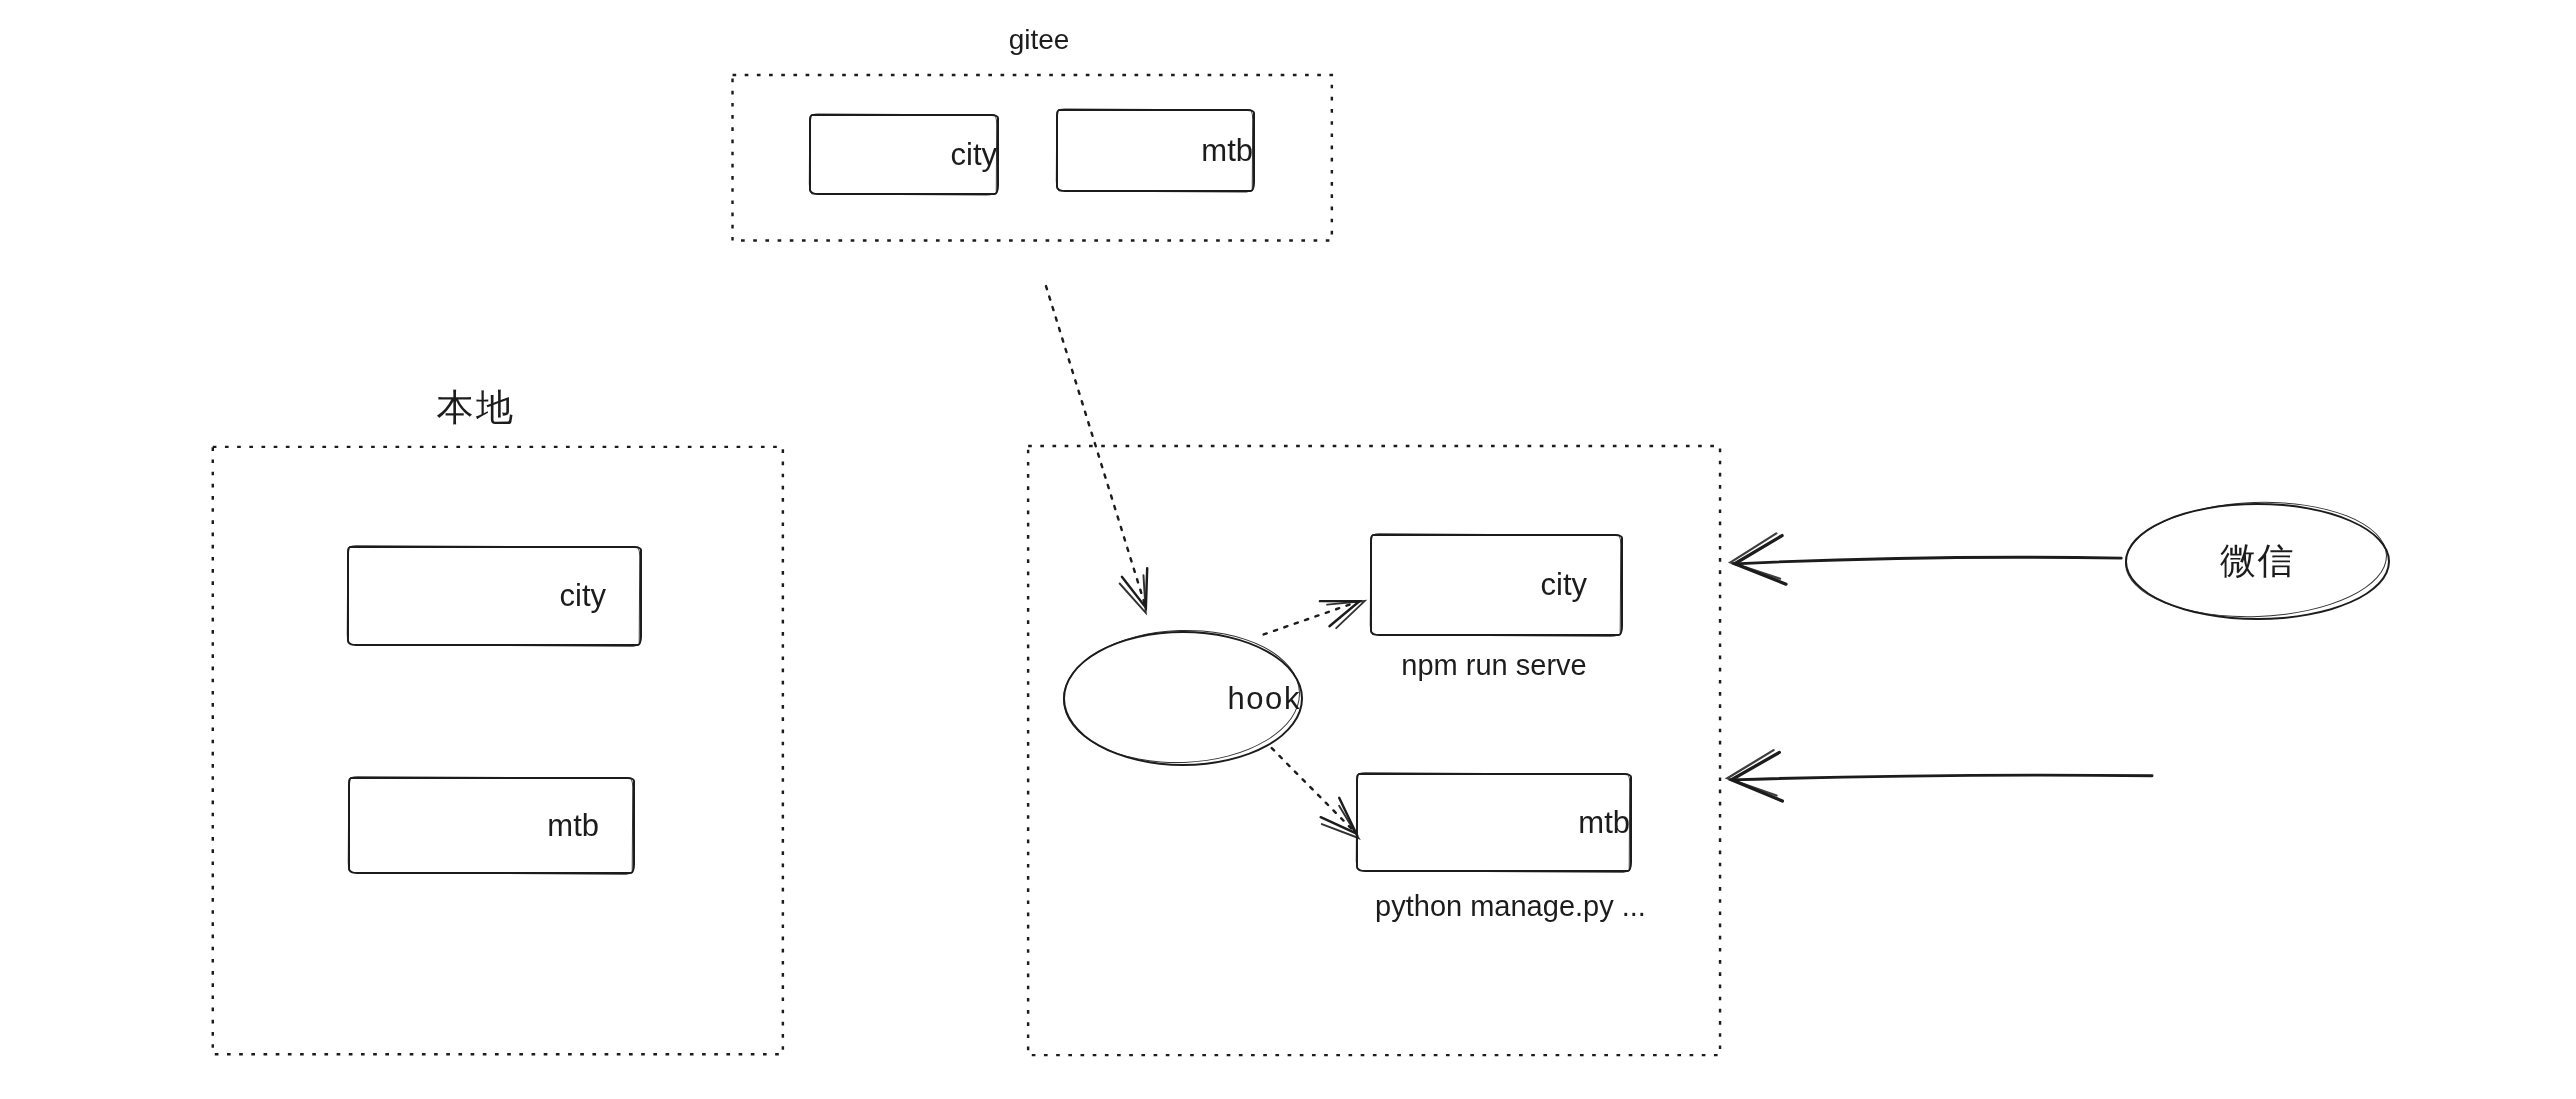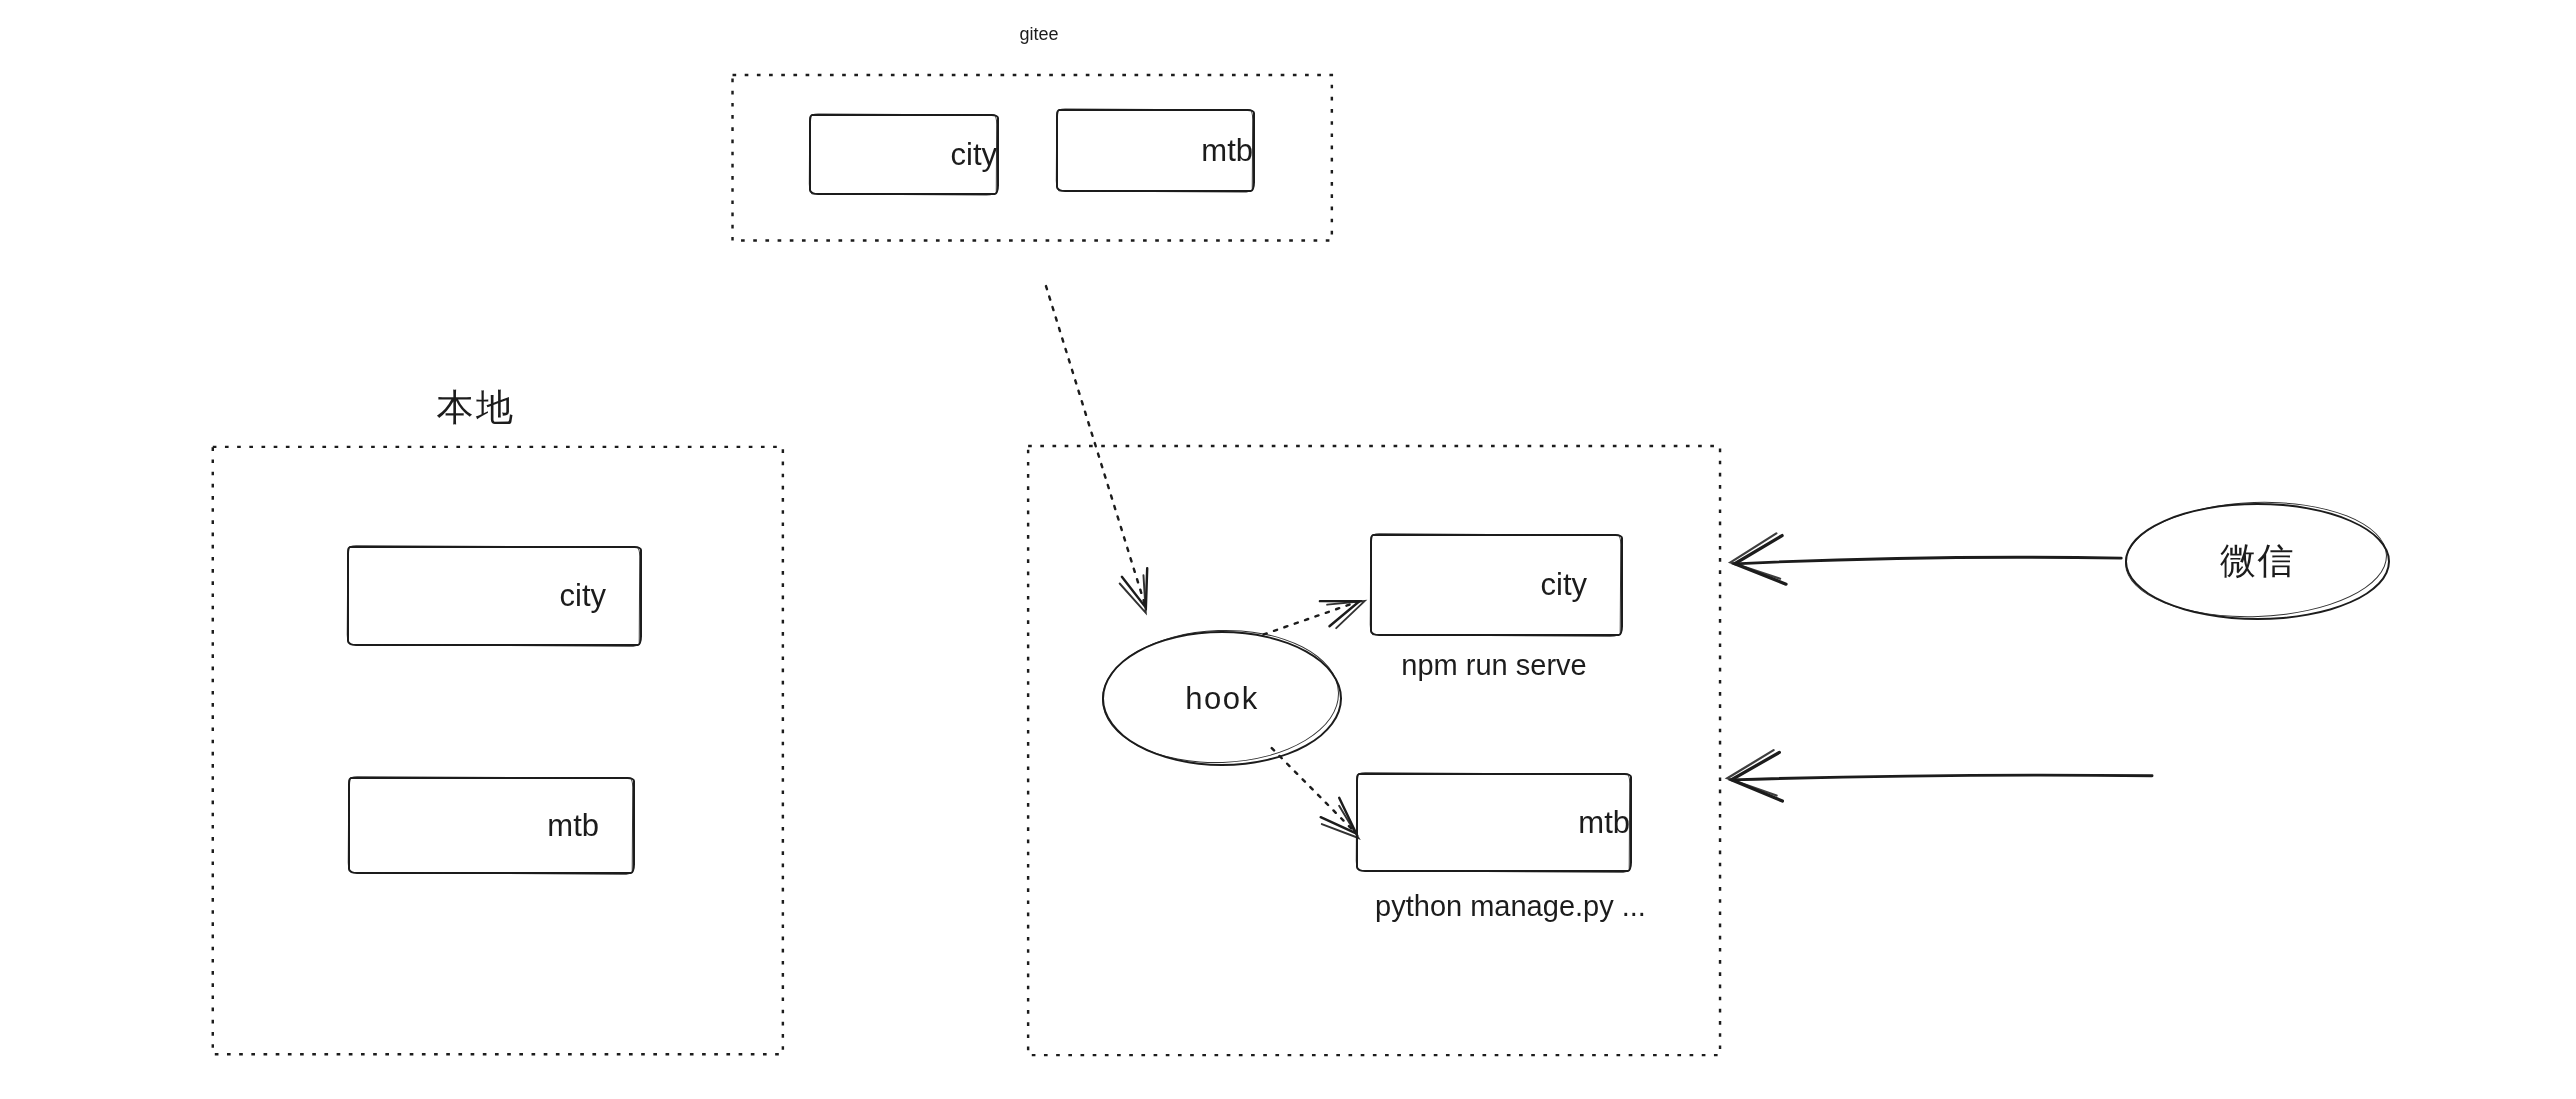--- a/index.html
+++ b/index.html
@@ -10,21 +10,21 @@
     font-family:"Liberation Sans","DejaVu Sans",sans-serif;
   }
   .overlay{position:absolute;left:0;top:0;width:100%;height:100%;color:var(--ink);pointer-events:none;}
   rect.dotted{fill:none;stroke:currentColor;stroke-width:3;stroke-dasharray:4.5 10.5;}
   path.arrow{fill:none;stroke:currentColor;}
   path.dashed{stroke-width:3;stroke-dasharray:4 9.5;stroke-linecap:round;}
   path.solid{stroke-width:3.5;stroke-linecap:round;}
 
   .lab{position:absolute;text-align:center;white-space:nowrap;}
   .cn{font-size:37px;letter-spacing:2.4px;}
-  .latin{font-size:18px;}
+  .latin{font-size:28px;}
 
   
   .sbox{
     position:absolute;display:flex;align-items:center;justify-content:flex-end;
     border:2.3px solid currentColor;
     border-radius:3.2px 7.3px 4px 9px / 8px 4px 9.7px 4.9px;
     box-sizing:border-box;background:transparent;
   }
   .sbox::before{
     content:"";position:absolute;inset:-2.4px -0.8px -1.6px -1.6px;
@@ -88,21 +88,21 @@
     <span class="blab">mtb</span>
   </div>
 
   <div class="sbox shift" style="left:347px;top:546px;width:295px;height:100px;">
     <span class="blab">city</span>
   </div>
   <div class="sbox shift" style="left:348px;top:777px;width:287px;height:97px;">
     <span class="blab">mtb</span>
   </div>
 
-  <div class="sellipse" style="left:1102px;top:631px;width:240px;height:135px;">
+  <div class="sellipse" style="left:1063px;top:631px;width:240px;height:135px;justify-content:flex-end;">
     <span class="elab elab-latin">hook</span>
   </div>
 
   <div class="sbox shift" style="left:1370px;top:534px;width:253px;height:102px;">
     <span class="blab">city</span>
   </div>
   <div class="cmd" style="left:1356px;top:649px;width:276px;">npm run serve</div>
 
   <div class="sbox" style="left:1356px;top:773px;width:276px;height:99px;">
     <span class="blab">mtb</span>

